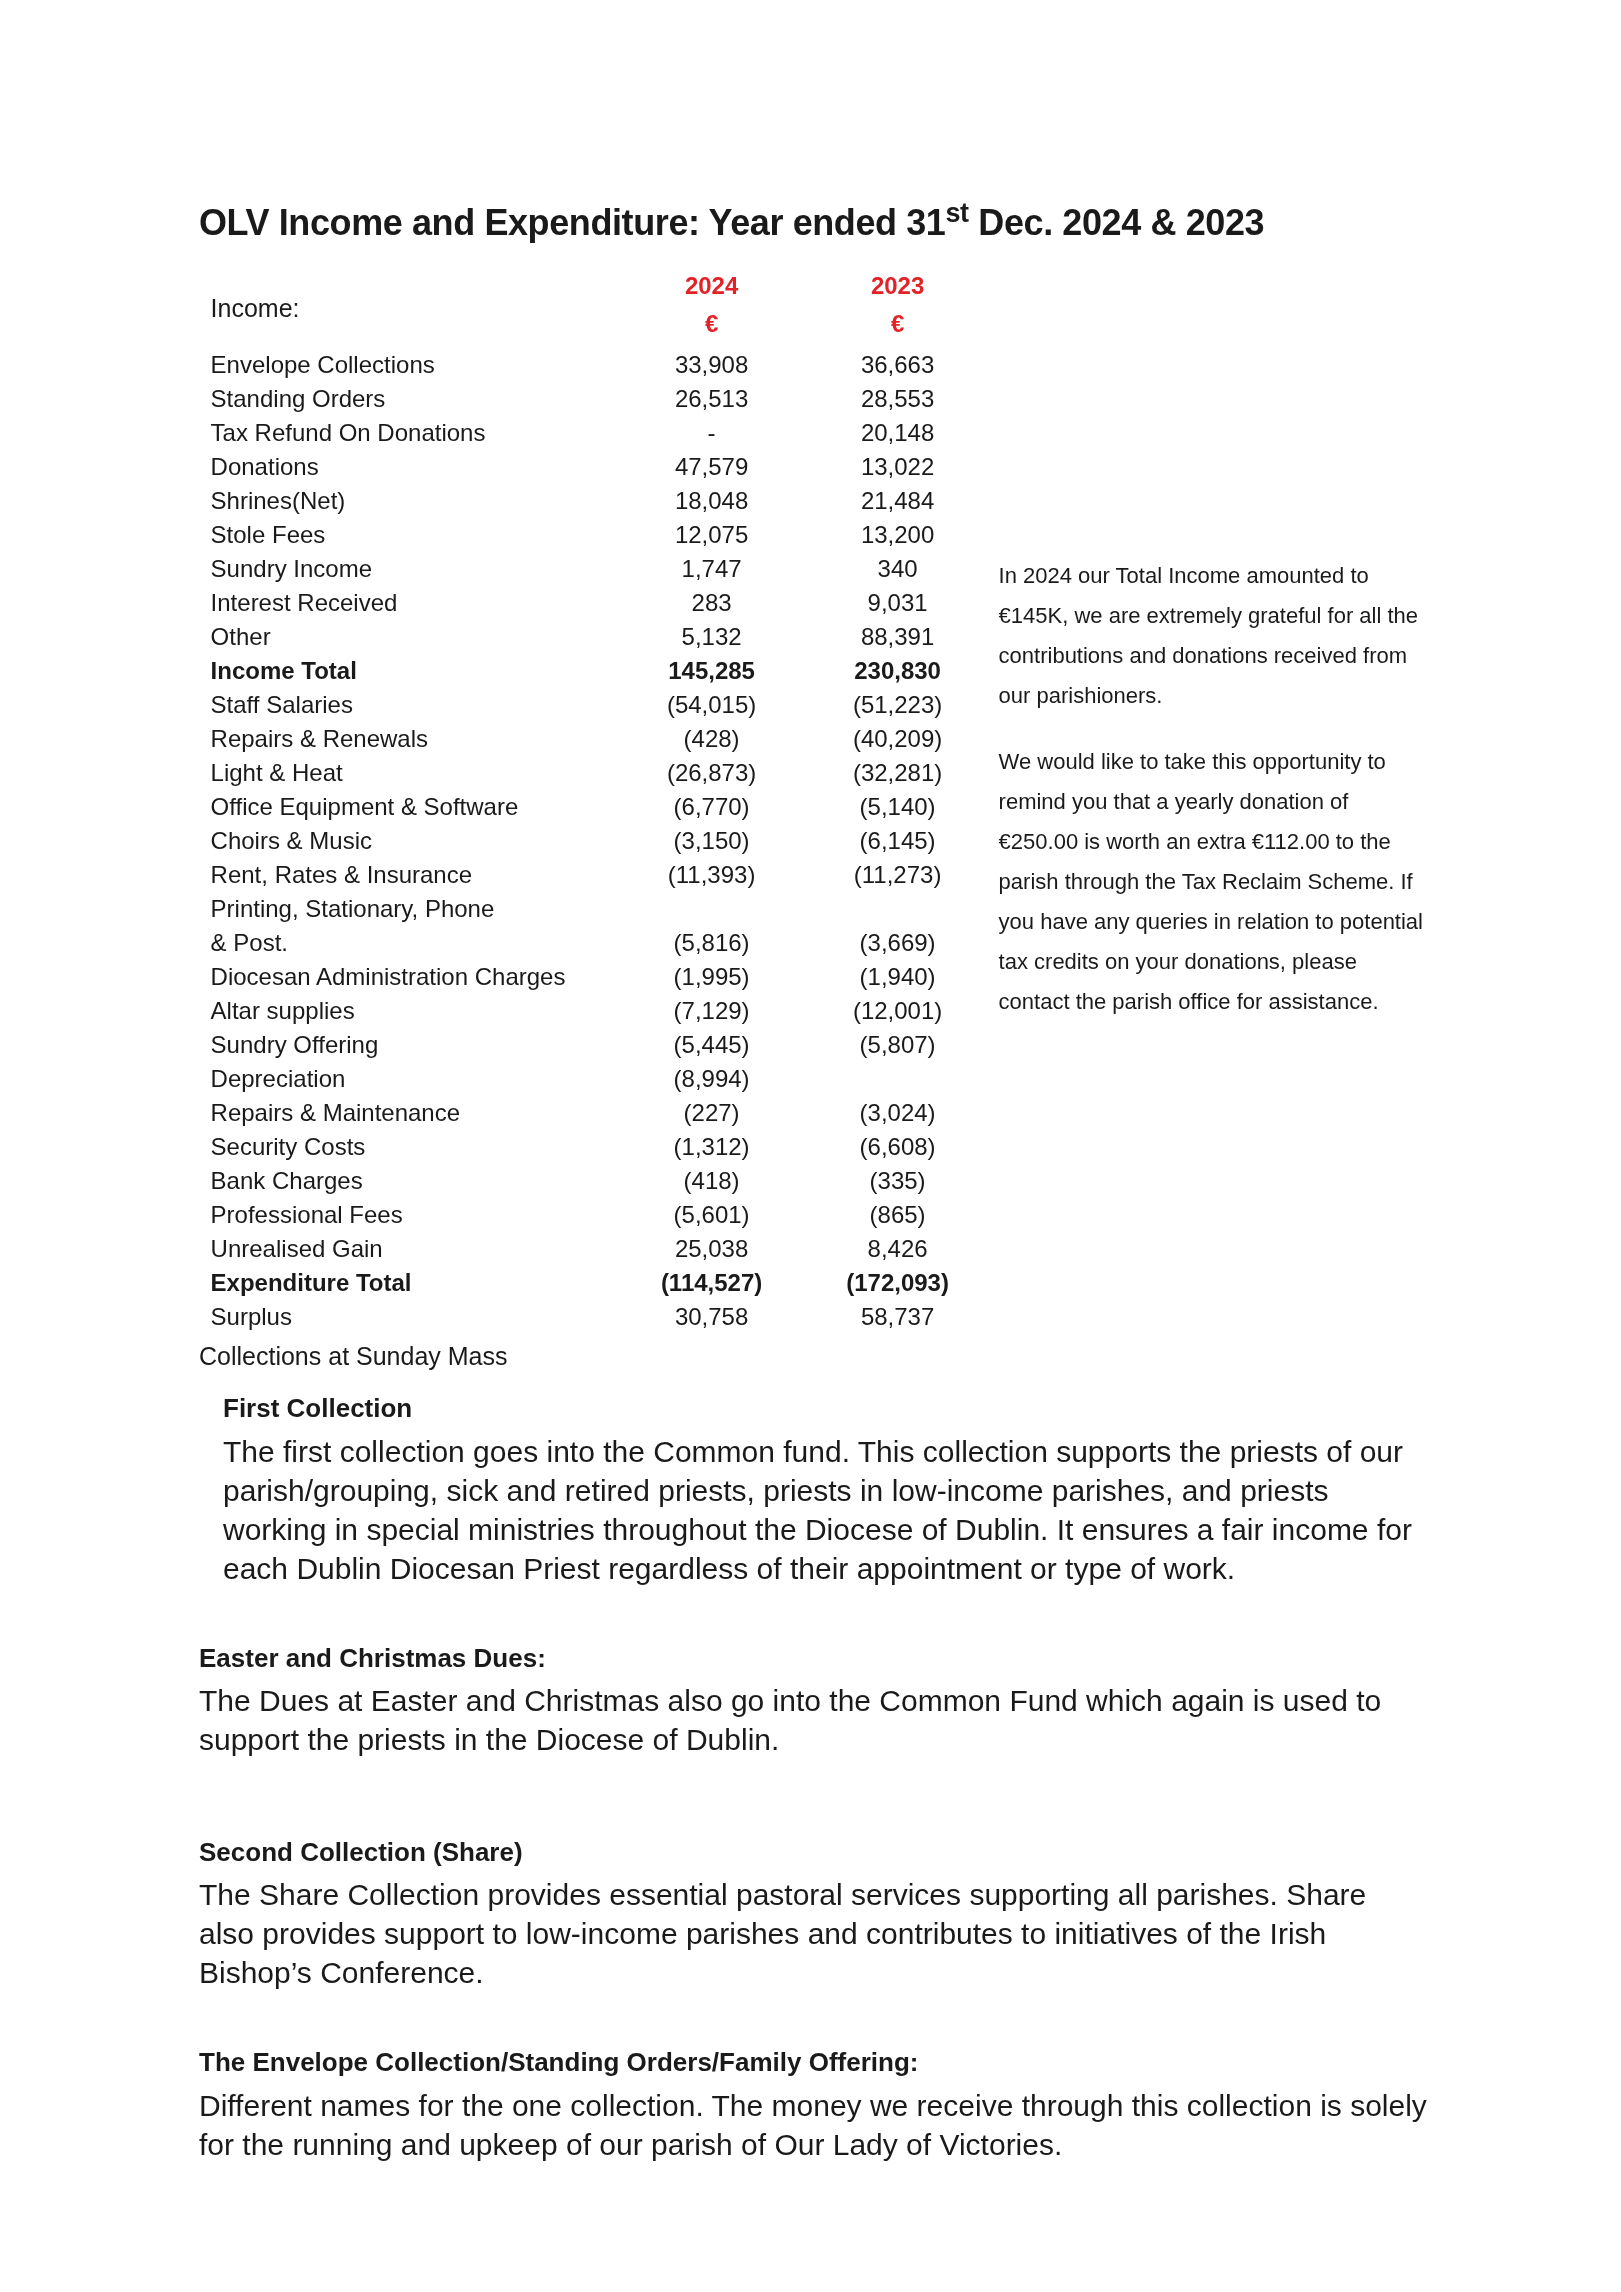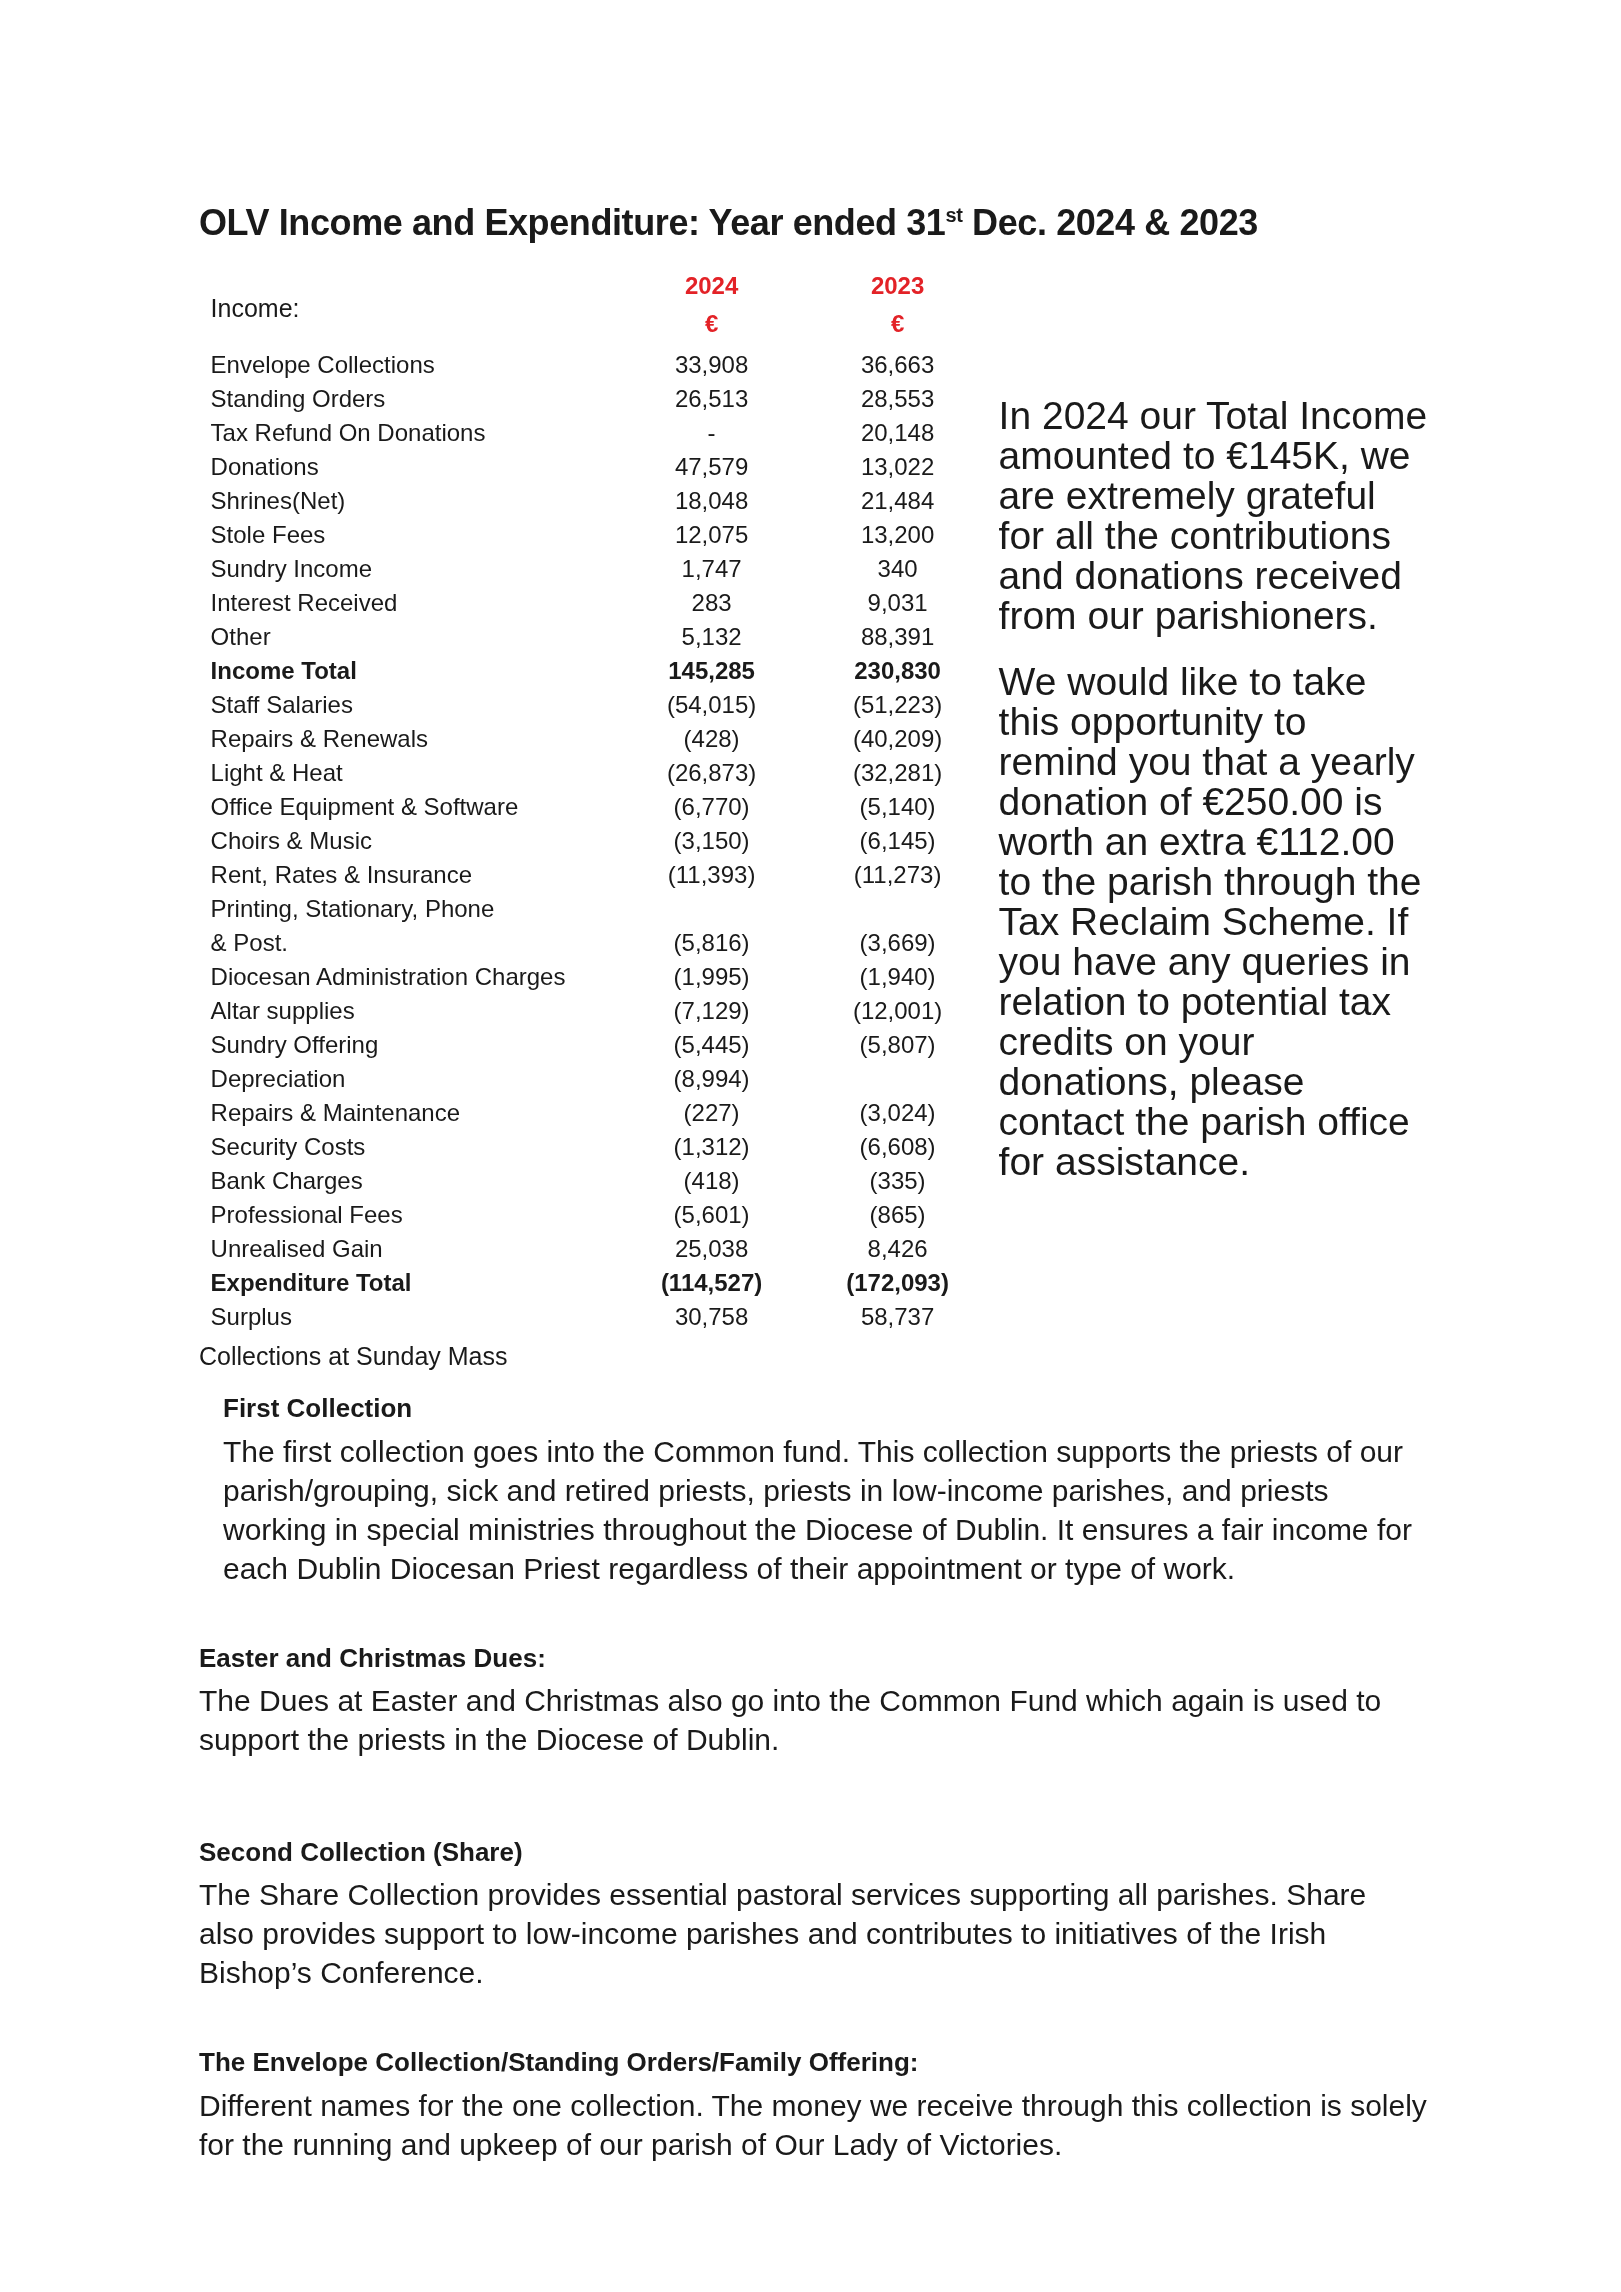--- a/index.html
+++ b/index.html
@@ -15,21 +15,21 @@
   }
   
   .title{
     margin:0 0 23px 0;
     font-size:36px;
     font-weight:600;
     letter-spacing:-0.4px;
     color:var(--ink,#1a1a1a);
     white-space:nowrap;
   }
-  .title sup{font-size:20px;vertical-align:super;line-height:0;}
+  .title sup{font-size:27px;vertical-align:super;line-height:0;}
   
   .columns{display:flex;align-items:center;}
   .table-wrap{width:788px;flex:0 0 auto;margin-left:11.6px;}
   .fin-table{display:grid;grid-template-columns:416px 170px 202px;font-size:24px;}
   .h-label{align-self:center;font-size:25px;line-height:30px;}
   .h-year{
     text-align:center;
     color:var(--accent,#e32227);
     font-weight:700;
     line-height:38px;
@@ -44,21 +44,21 @@
   .row-val{
     line-height:34px;
     text-align:center;
     align-self:end;
   }
   .bold-row{font-weight:700;}
   
   .summary{
     width:432px;
     flex:0 0 auto;
-    font-size:39px;
+    font-size:22px;
     line-height:40px;
     padding-top:1.8px;
   }
   .summary p{margin:0 0 26px 0;}
   
   .collections-heading{
     margin-top:7.2px;
     text-align:left;
     font-size:25px;
     font-weight:400;

